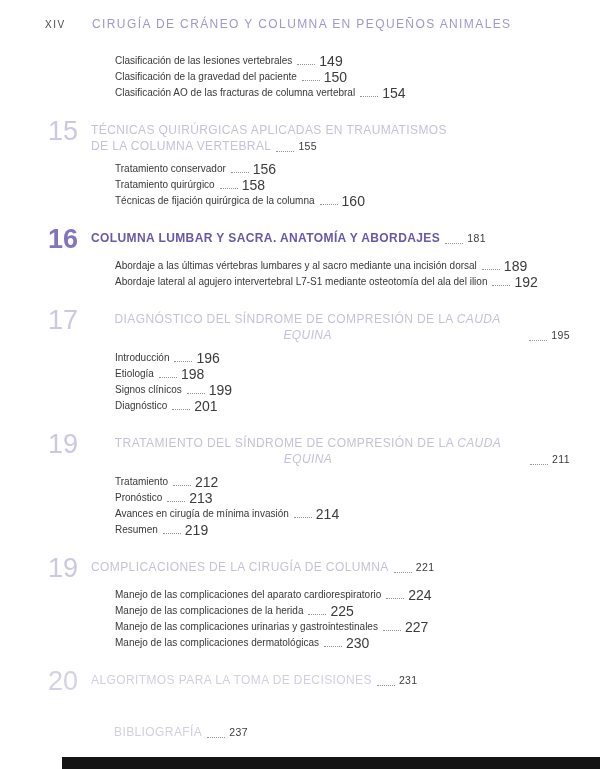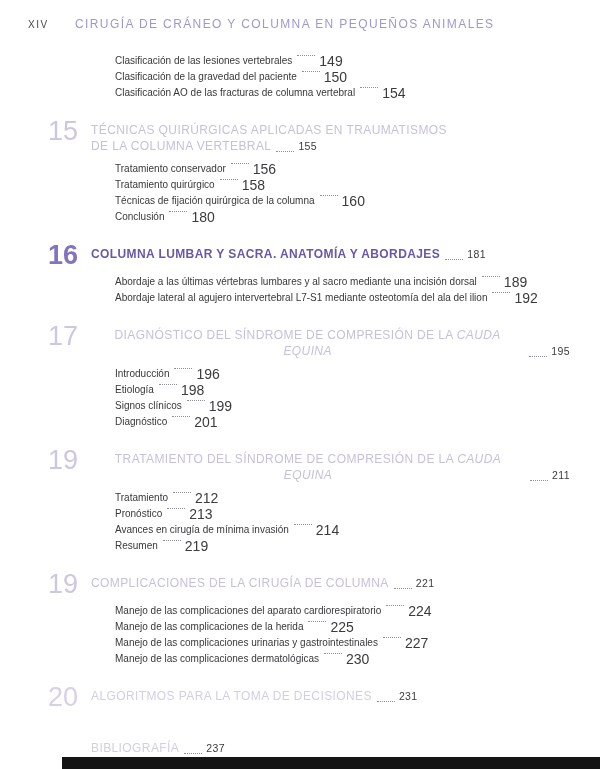--- a/index.html
+++ b/index.html
@@ -7,50 +7,50 @@
   body {
     width: 600px; height: 769px;
     background: #ffffff;
     font-family: "Liberation Sans", sans-serif;
     position: relative;
     overflow: hidden;
     color: var(--text, #38383b);
   }
 
   
-  .page-header { display: flex; align-items: baseline; padding: 17px 0 0 28px; }
+  .page-header { display: flex; align-items: baseline; padding: 17px 0 0 45px; }
   .roman { font-size: 10px; letter-spacing: 1.5px; color: #4a4a4d; width: 47px; flex: none; }
   .book-title {
     font-size: 12px; font-weight: 500;
     letter-spacing: 1.4px;
     color: var(--header_purple, #a097cc);
   }
 
   
   #toc { margin-top: 24px; padding-right: 30px; }
 
   .entry-row {
-    display: flex; align-items: flex-start;
+    display: flex; align-items: flex-end;
     margin: 0 0 4px 115px;
     font-size: 10px; line-height: 12px;
     color: var(--text, #38383b);
   }
   .entry-label { flex: 0 1 auto; }
   .leader {
     flex: 1 1 aupx; min-width: 18px;
     border-bottom: 1px dotted var(--leader, #90909a);
     margin: 0 4px 2px 5px;
   }
   .page-num {
     flex: none; min-width: 18px; text-align: right;
     font-size: 14px; color: #3b3b3e;
   }
 
   .chapter-row { display: flex; margin: 20px 0 9px 48px; }
-  .chapter-row.no-num { margin-top: 28px; }
+  .chapter-row.no-num { margin-top: 28px; gap: 23px; }
   .ch-num {
     flex: none; width: 43px;
     font-size: 27px; line-height: 24px; font-weight: 400;
     color: var(--faded_number, #cdc7e0);
   }
   .chapter-row.bold .ch-num { color: var(--accent_purple_number, #8374bd); font-weight: bold; }
   .chapter-row.faded2 .ch-num { color: #d6d1e4; }
   .ch-block { flex: 1 1 auto; padding-top: 3px; min-width: 0; }
   .ch-line {
     display: flex; align-items: flex-end;
@@ -119,25 +119,20 @@
       <div class="entry-row">
         <span class="entry-label">Tratamiento quirúrgico</span>
         <span class="leader"></span>
         <span class="page-num">158</span>
       </div>
       <div class="entry-row">
         <span class="entry-label">Técnicas de fijación quirúrgica de la columna</span>
         <span class="leader"></span>
         <span class="page-num">160</span>
       </div>
-      <div class="entry-row">
-        <span class="entry-label">Conclusión</span>
-        <span class="leader"></span>
-        <span class="page-num">180</span>
-      </div>
     </section>
     <section class="toc-section">
       <div class="chapter-row bold">
         <span class="ch-num">16</span>
         <div class="ch-block">
           <div class="ch-line">
             <span class="ch-title">COLUMNA LUMBAR Y SACRA. ANATOMÍA Y ABORDAJES</span>
             <span class="leader"></span>
             <span class="page-num">181</span>
           </div>

